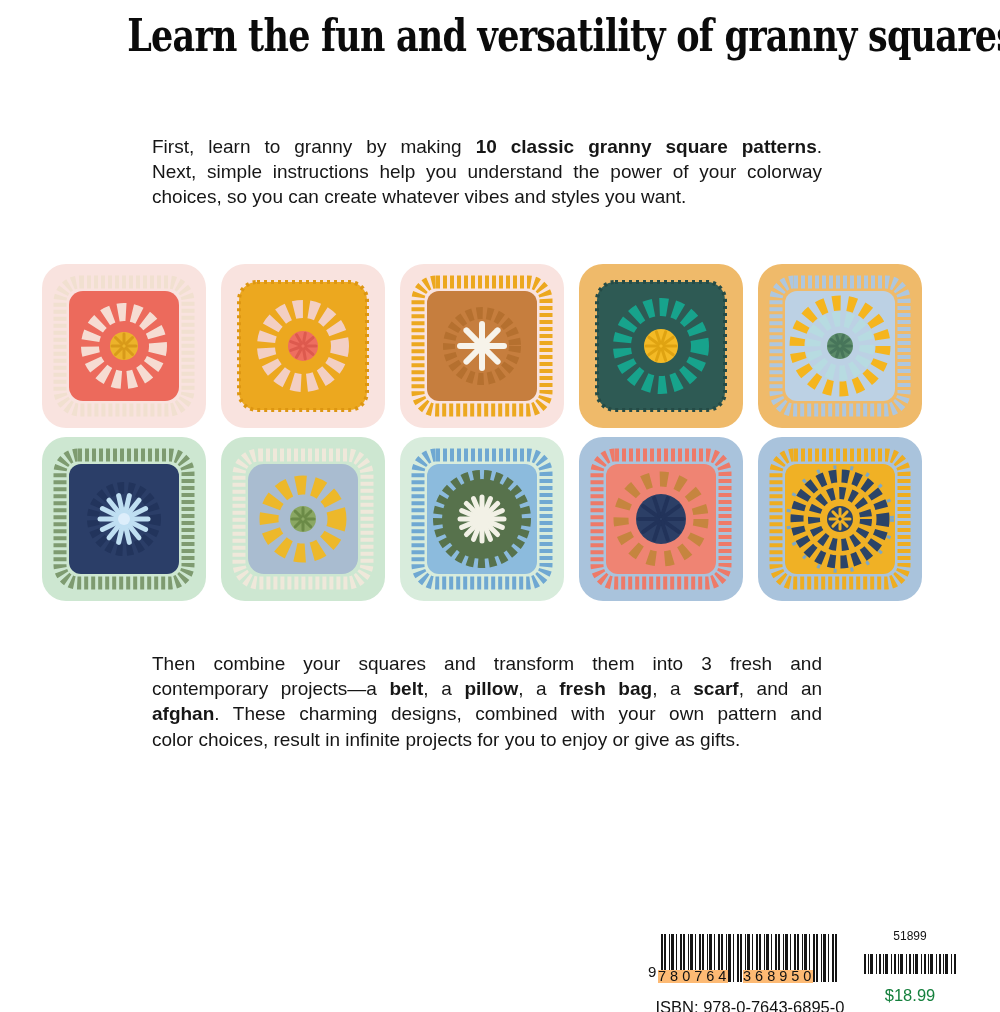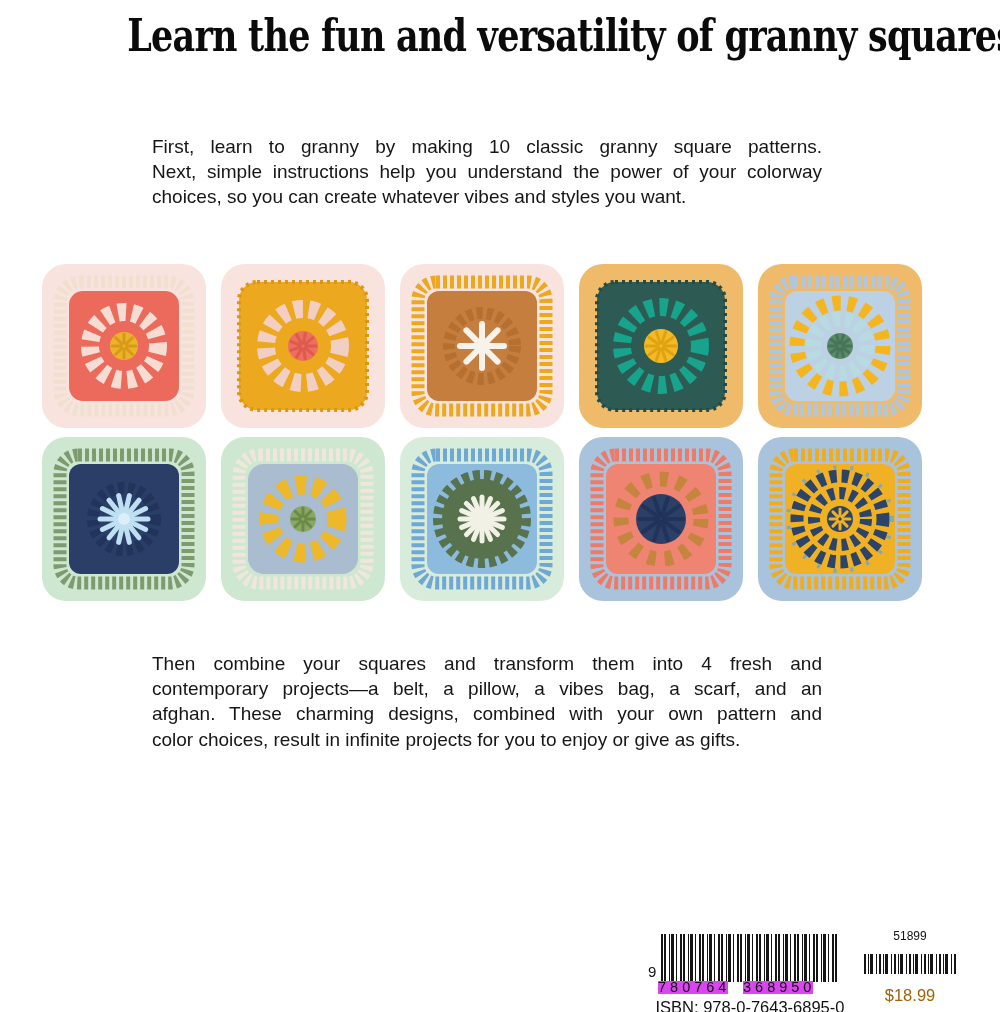--- a/index.html
+++ b/index.html
@@ -7,46 +7,46 @@
         font-family:"Liberation Sans",sans-serif;color:#141414;}
   
   .headline{position:absolute;top:12px;left:0;width:1000px;text-align:center;
             font-family:"DejaVu Serif","Liberation Serif",serif;font-weight:700;color:#0b0b0b;}
   .headline .hl-line{display:block;height:48px;line-height:48px;font-size:45px;letter-spacing:-1px;}
   .headline .hl-inner{display:inline-block;white-space:nowrap;transform-origin:50% 50%;}
   
   .para{position:absolute;left:152px;width:670px;font-size:19px;line-height:25.2px;color:#161616;}
   .para .justline{text-align:justify;text-align-last:justify;}
   .para .justline.lastline{text-align-last:left;}
-  .para b{font-weight:400;}
+  .para b{font-weight:700;}
   #intro{top:134px;}
   #outro{top:651px;}
   
   .grid{position:absolute;left:42px;top:264px;display:grid;
         grid-template-columns:repeat(5,164px);grid-auto-rows:164px;column-gap:15px;row-gap:9px;}
   .sq-cell{width:164px;height:164px;}
   .sq-cell svg{display:block;}
   
   .bc-area{position:absolute;left:648px;top:926px;width:345px;height:86px;}
   .bc-main{position:absolute;left:0;top:8px;width:200px;height:60px;}
   .bc-lead{position:absolute;left:0;bottom:14px;font-size:15px;color:#111;}
   .bc-bars{position:absolute;left:13px;top:0;width:178px;height:48px;
     background:repeating-linear-gradient(90deg,#151515 0 2px,#fff 2px 3px,#151515 3px 5px,#fff 5px 8px,
     #151515 8px 9px,#fff 9px 10px,#151515 10px 13px,#fff 13px 15px,#151515 15px 16px,#fff 16px 19px);}
-  .bc-digit-strip{position:absolute;bottom:0;height:13px;background:#d946ef;font-size:14.5px;line-height:13px;
+  .bc-digit-strip{position:absolute;bottom:11px;height:13px;background:#fdba74;font-size:14.5px;line-height:13px;
     color:#111;text-align:center;letter-spacing:4px;}
   .bc-left{left:10px;width:70px;}
   .bc-right{left:95px;width:70px;}
   .bc-isbn{position:absolute;left:-4px;top:64px;width:212px;text-align:center;font-size:16.5px;color:#111;}
   .bc-price-blk{position:absolute;left:212px;top:0;width:100px;text-align:center;}
   .bc-code{font-size:12px;color:#111;height:22px;line-height:20px;}
   .bc-bars-sm{margin:6px auto 0 auto;width:92px;height:20px;
     background:repeating-linear-gradient(90deg,#151515 0 2px,#fff 2px 4px,#151515 4px 5px,#fff 5px 6px,
     #151515 6px 9px,#fff 9px 12px,#151515 12px 13px,#fff 13px 15px);}
-  .bc-price{margin-top:12px;font-size:16.5px;color:#a16207;}
+  .bc-price{margin-top:12px;font-size:16.5px;color:#15803d;}
 </style>
 </head>
 <body>
 
 <div class="page">
 
   <div class="headline">
     <span class="hl-line"><span class="hl-inner" style="transform: scaleX(0.7773);">Learn the fun and versatility of granny squares</span></span>
   </div>
 
@@ -268,22 +268,22 @@
             <line x1="79" y1="82" x2="72" y2="82" stroke="#f0b125" stroke-width="3" stroke-linecap="round"></line>
             <line x1="79.87867965644035" y1="79.87867965644035" x2="74.92893218813452" y2="74.92893218813452" stroke="#f0b125" stroke-width="3" stroke-linecap="round"></line>
             <line x1="82" y1="79" x2="82" y2="72" stroke="#f0b125" stroke-width="3" stroke-linecap="round"></line>
             <line x1="84.12132034355965" y1="79.87867965644035" x2="89.07106781186548" y2="74.92893218813452" stroke="#f0b125" stroke-width="3" stroke-linecap="round"></line>
           </g>
         </svg>
       </div>
     </div>
 
   <div class="para" id="outro">
-      <div class="justline"><span>Then combine your squares and transform them into 4 fresh and</span></div>
-      <div class="justline"><span>contemporary projects—a </span><b>belt</b><span>, a </span><b>pillow</b><span>, a </span><b>vibes bag</b><span>, a </span><b>scarf</b><span>, and an</span></div>
+      <div class="justline"><span>Then combine your squares and transform them into 3 fresh and</span></div>
+      <div class="justline"><span>contemporary projects—a </span><b>belt</b><span>, a </span><b>pillow</b><span>, a </span><b>fresh bag</b><span>, a </span><b>scarf</b><span>, and an</span></div>
       <div class="justline"><b>afghan</b><span>. These charming designs, combined with your own pattern and</span></div>
       <div class="justline lastline"><span>color choices, result in infinite projects for you to enjoy or give as gifts.</span></div>
     </div>
 
   <div class="bc-area">
     <div class="bc-main">
       <span class="bc-lead">9</span>
       <div class="bc-bars"></div>
       <div class="bc-digit-strip bc-left">780764</div>
       <div class="bc-digit-strip bc-right">368950</div>

